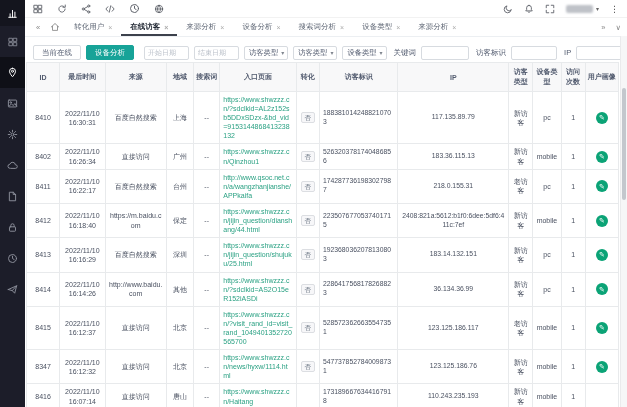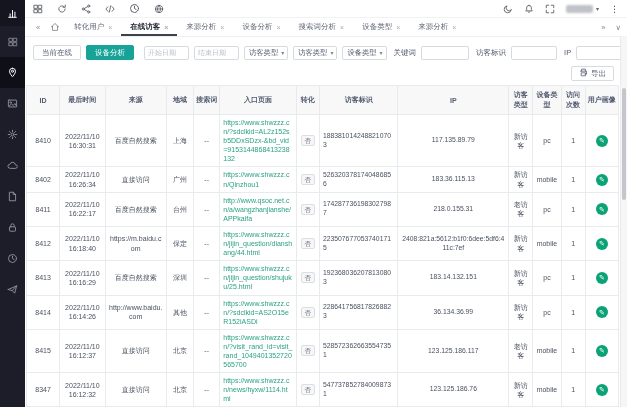--- a/index.html
+++ b/index.html
@@ -263,28 +263,20 @@
       </span>
     <span class="flabel">关键词</span>
     <input class="inp" style="width: 48px;">
     <span class="flabel">访客标识</span>
     <input class="inp" style="width: 46px;">
     <span class="flabel">IP</span>
     <input class="inp" style="width: 48px;">
 
   </div>
 
-  <div class="export-row">
-    <button class="export-btn">
-      <span id="export-icon"><svg width="9" height="9" viewBox="0 0 16 16" fill="none" stroke="currentColor" stroke-width="1.4" stroke-linecap="round" stroke-linejoin="round">
-            <path d="M4.6 5.6V2h6.8v3.6M2.6 5.6h10.8v5.4h-2.2M4.6 8.6h6.8v5.2H4.6z"></path>
-          </svg></span>
-      <span>导出</span>
-    </button>
-  </div>
 
   <div class="table-wrap">
     <table>
       <colgroup>
         <col style="width:33px">
           <col style="width:45px">
           <col style="width:61px">
           <col style="width:27px">
         <col style="width:26px">
           <col style="width:76px">

